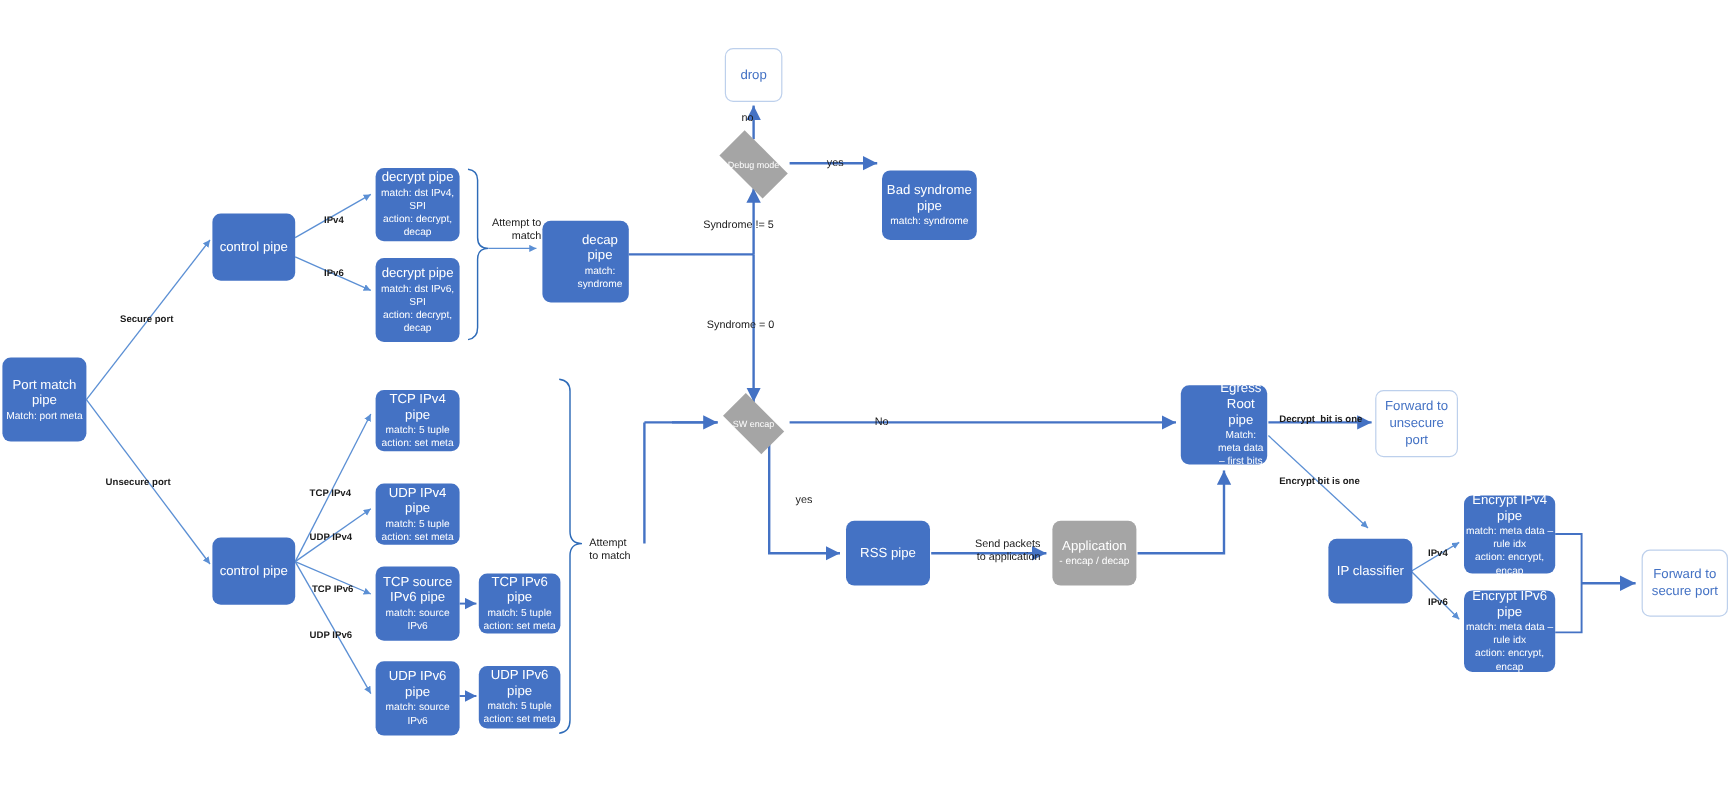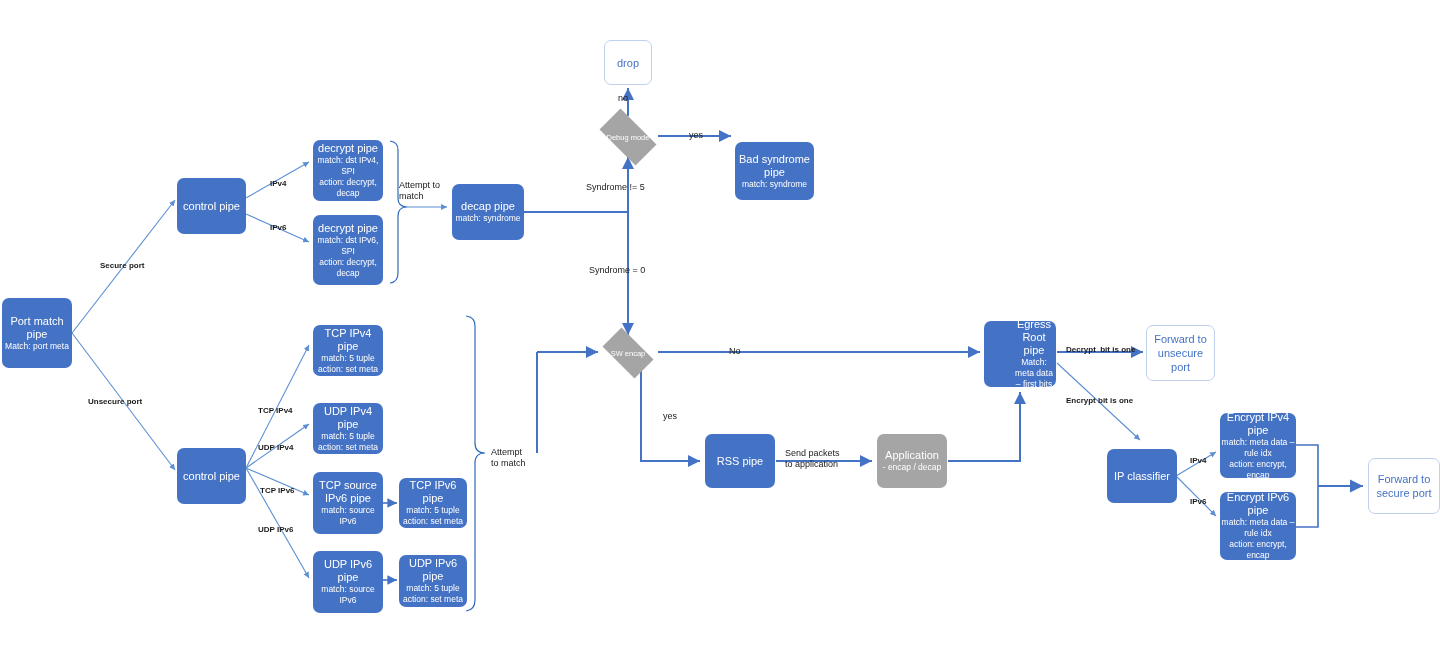--- a/index.html
+++ b/index.html
@@ -23,21 +23,21 @@
   .ghost{background:#ffffff;color:#4472C4;border:1px solid #BDD0EC;}
   .ghost .ttl{font-size:11px;line-height:14px;}
 
   .dia{position:absolute;display:flex;align-items:center;justify-content:center;}
   .dia .dshape{position:absolute;left:0;top:0;width:100%;height:100%;
                background:#A5A5A5;transform:rotate(45deg) scale(.707);}
   .dia .dtxt{position:relative;z-index:2;color:#ffffff;font-size:7.5px;white-space:nowrap;}
 
   .lbl{position:absolute;font-size:9px;color:#1a1a1a;white-space:pre;line-height:11px;}
   .lbl.b{font-weight:bold;font-size:8px;}
-  .lbl.c{text-align:left;}
+  .lbl.c{text-align:right;}
 </style>
 </head>
 <body>
 
 <div id="canvas">
 
   <svg id="wires">
     <defs>
       <marker id="ah" markerWidth="7" markerHeight="7" refX="6" refY="3" orient="auto">
         <path d="M0,0 L6,3 L0,6 z" fill="#4472C4"></path>
@@ -117,21 +117,21 @@
   <div class="node blue" style="left:313px;top:140px;width:70px;height:61px;">
     <span class="ttl">decrypt pipe</span>
     <span class="sub">match: dst IPv4,<br>SPI<br>action: decrypt,<br>decap</span>
   </div>
 
   <div class="node blue" style="left:313px;top:215px;width:70px;height:70px;">
     <span class="ttl">decrypt pipe</span>
     <span class="sub">match: dst IPv6,<br>SPI<br>action: decrypt,<br>decap</span>
   </div>
 
-  <div class="node blue" style="left:452px;top:184px;width:72px;height:56px;">
+  <div class="node blue" style="left:452px;top:184px;width:72px;height:68px;padding-left:24px;">
     <span class="ttl">decap pipe</span>
     <span class="sub">match: syndrome</span>
   </div>
 
   <div class="node ghost" style="left:604px;top:40px;width:48px;height:45px;">
     <span class="ttl">drop</span>
   </div>
 
   <div class="dia" style="left:592px;top:116px;width:72px;height:42px;">
     <span class="dshape"></span>

